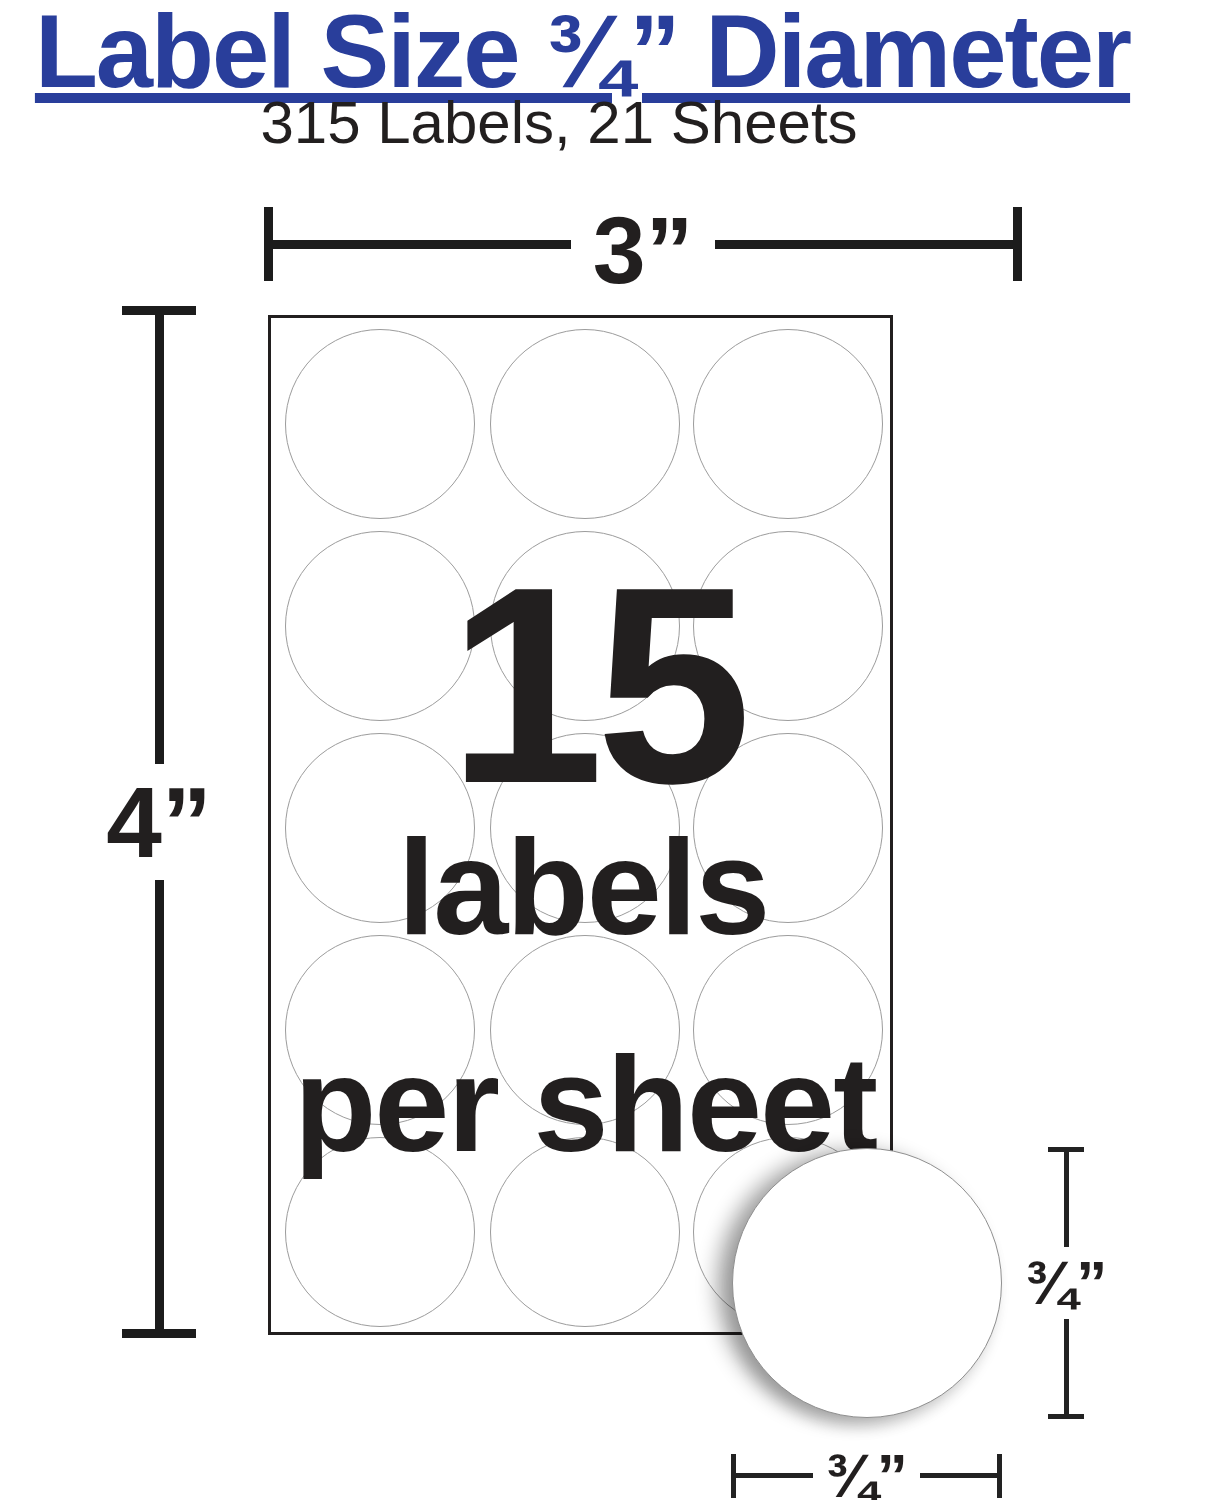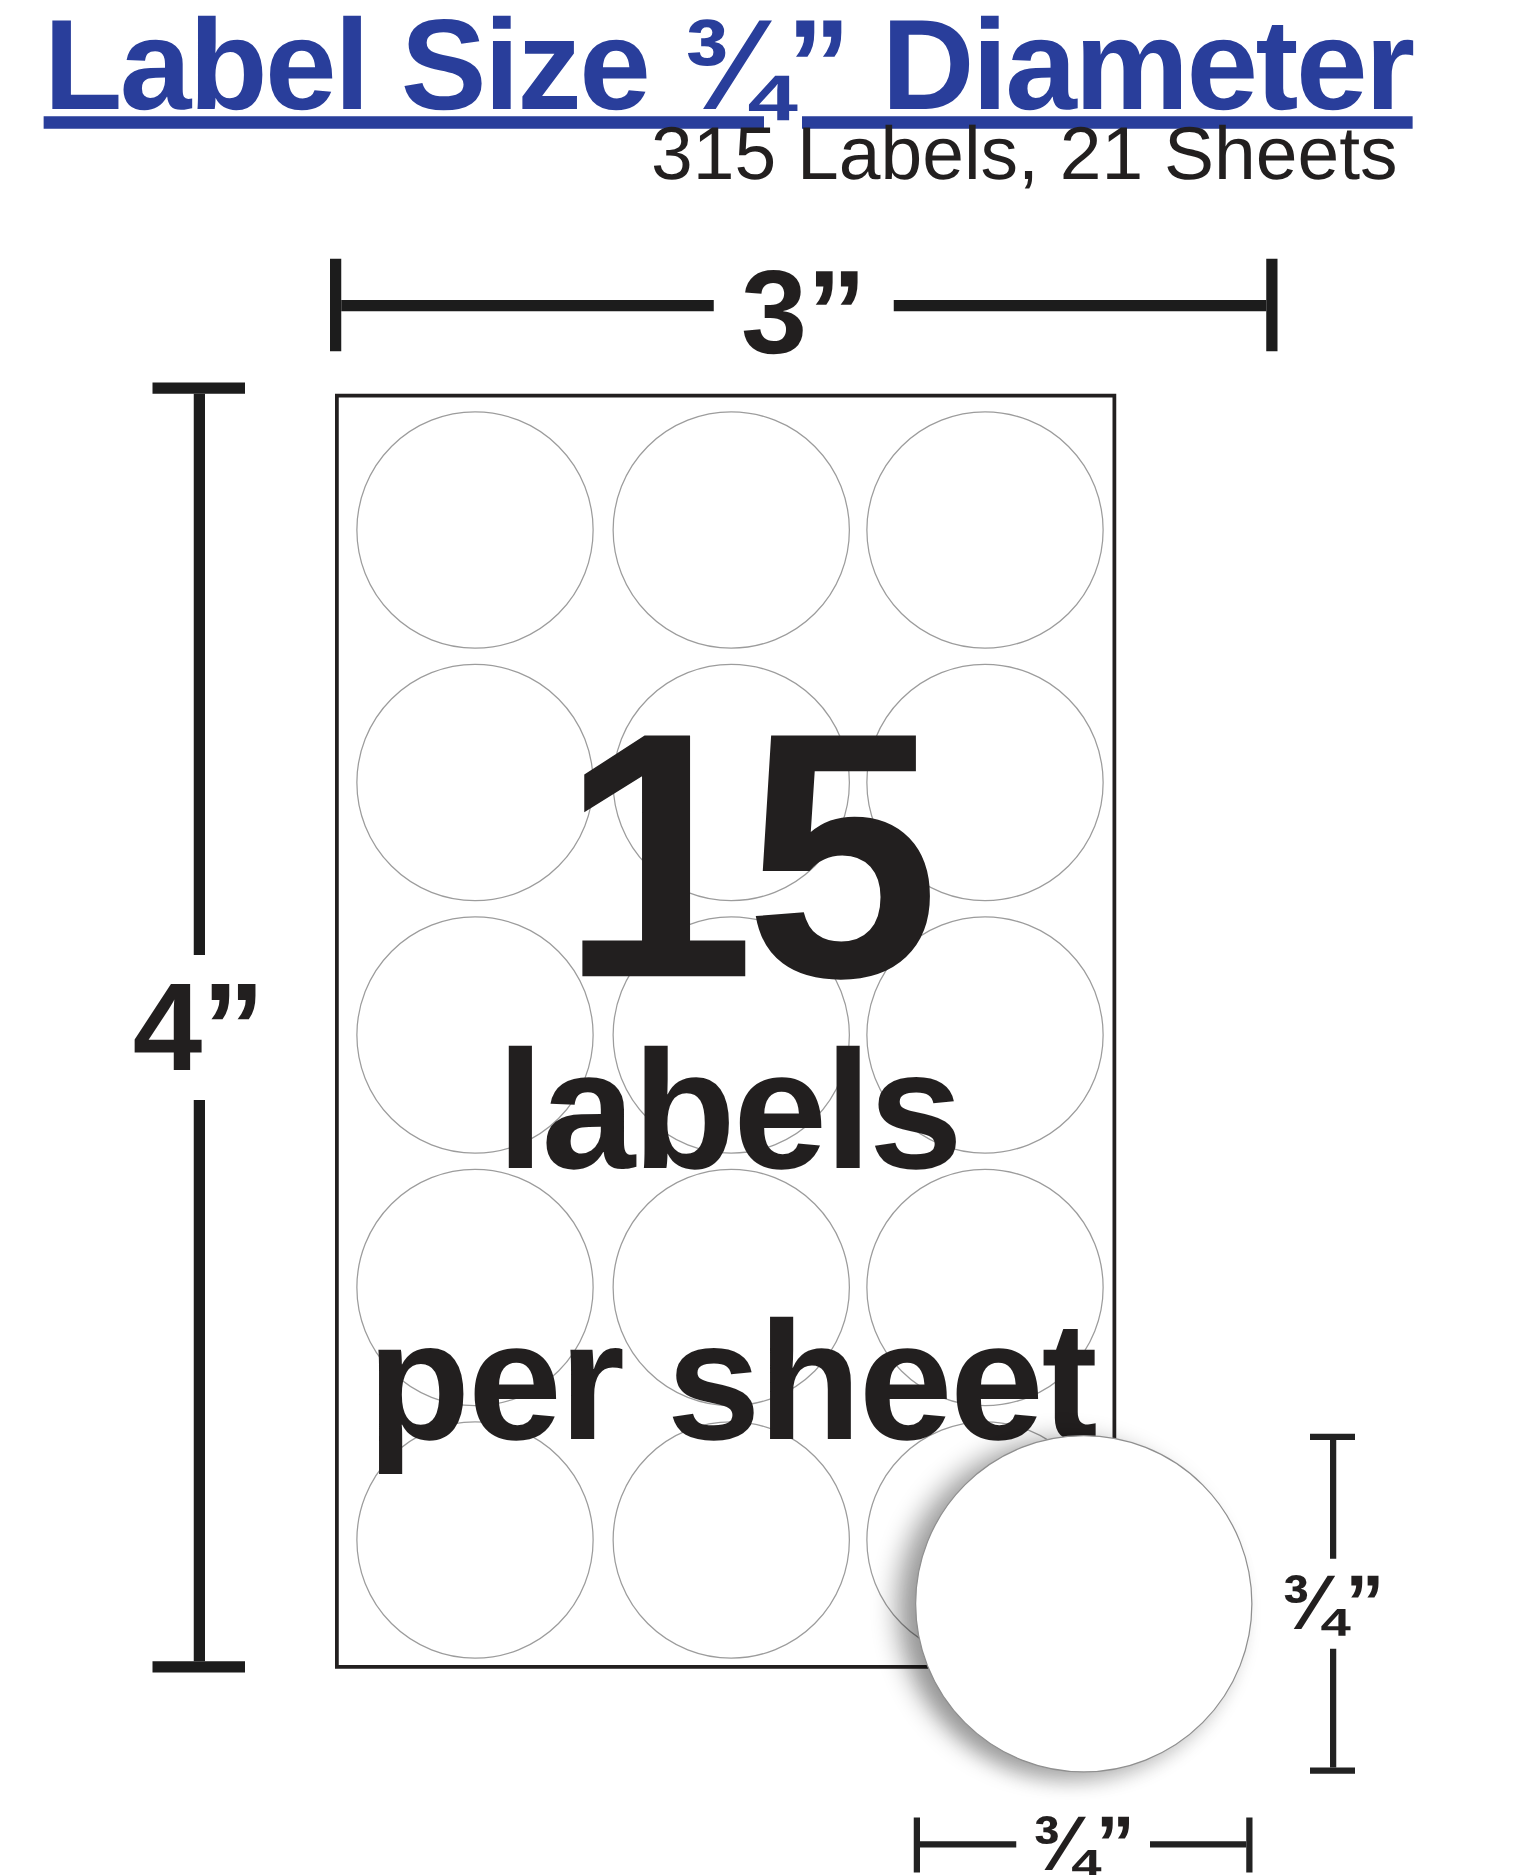--- a/index.html
+++ b/index.html
@@ -7,21 +7,21 @@
     position:relative;width:1225px;height:1500px;background:#ffffff;overflow:hidden;
     font-family:"Liberation Sans","DejaVu Sans",sans-serif;color:#221f1f;
   }
   .abs{position:absolute;}
   
   .title{
     top:0;left:0;width:1165px;text-align:center;white-space:nowrap;
     font-size:103px;font-weight:bold;line-height:104px;letter-spacing:-2px;text-decoration:underline;
   }
   .subtitle{
-    top:92px;left:0;width:1118px;text-align:right;white-space:nowrap;
+    top:92px;left:0;width:1118px;text-align:center;white-space:nowrap;
     font-size:60px;font-weight:400;line-height:62px;letter-spacing:0;
   }
   
   .dim{display:flex;}
   .dim-h{flex-direction:row;align-items:center;}
   .dim-v{flex-direction:column;align-items:center;}
   .capv{width:9px;background:#1c1c1c;}      
   .caph{height:9px;background:#1c1c1c;}     
   .segh{height:9px;background:#1c1c1c;flex:1 1 auto;}
   .segv{width:9px;background:#1c1c1c;flex:1 1 auto;}

